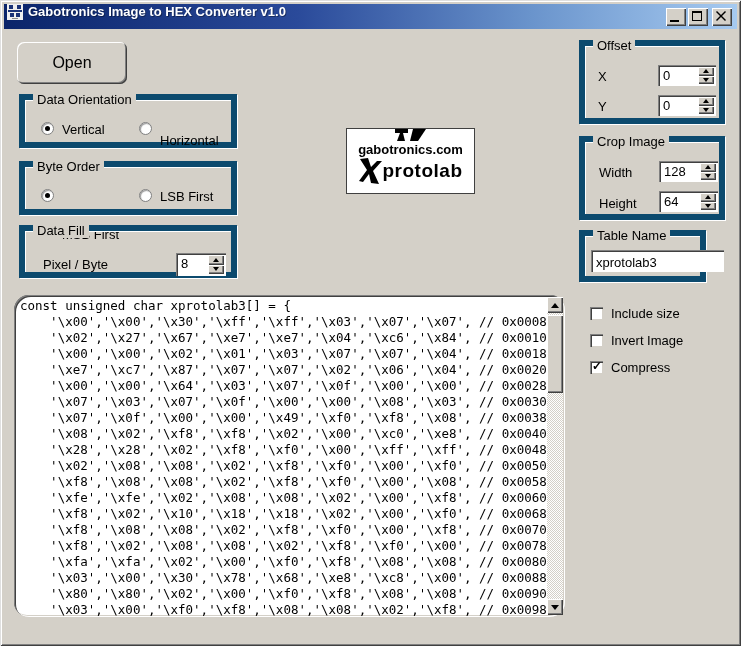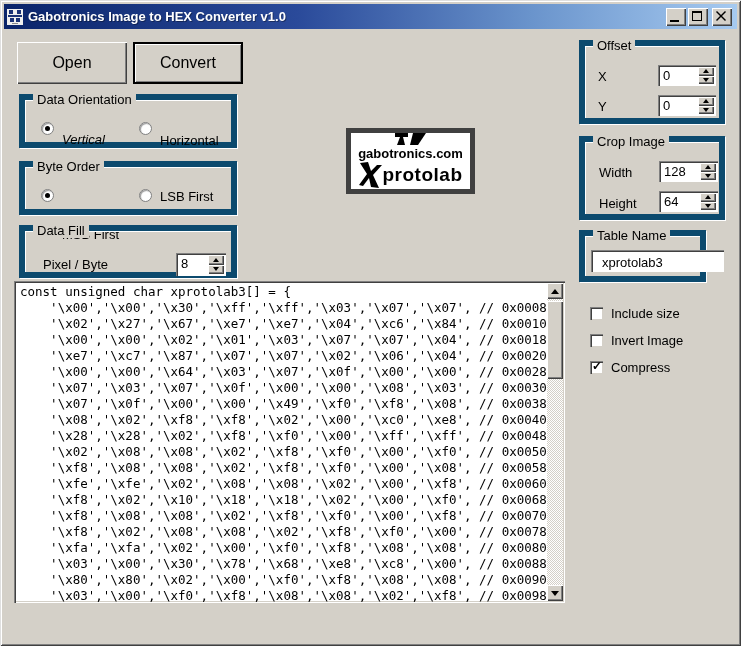--- a/index.html
+++ b/index.html
@@ -13,21 +13,21 @@
   .window{
     position:relative;width:741px;height:646px;background:var(--bg);
     box-shadow:inset 1px 1px 0 #dfdfdf,inset -1px -1px 0 #404040,
                inset 2px 2px 0 #ffffff,inset -2px -2px 0 #808080;
     overflow:hidden;
   }
   
   .titlebar{
     position:absolute;left:4px;top:4px;width:733px;height:25px;
     background:linear-gradient(90deg,var(--tb1) 0%,#2a4a9a 40%,#6a94cc 72%,var(--tb2) 100%);
-    display:flex;align-items:center;
+    display:flex;
   }
   .app-icon{width:16px;height:16px;margin-left:3px;flex:0 0 auto;}
   .title-text{color:#fff;font-weight:bold;font-size:13px;margin-left:5px;white-space:nowrap;
     text-shadow:1px 1px 0 rgba(0,0,0,.35);}
   .tb-btn{position:absolute;top:4px;width:20px;height:18px;background:var(--bg);
     box-shadow:inset 1px 1px 0 #ffffff,inset -1px -1px 0 #404040,inset -2px -2px 0 #808080;}
   .glyph-min{position:absolute;left:4px;bottom:4px;width:9px;height:2px;background:#000;}
   .glyph-max{position:absolute;left:4px;top:3px;width:10px;height:10px;border:1px solid #000;border-top-width:2px;}
   
   .raised{background:var(--bg);
@@ -59,31 +59,31 @@
   .spin .updn{position:absolute;right:2px;top:2px;bottom:2px;width:16px;}
   .spin-btn{position:absolute;left:0;width:16px;height:50%;background:var(--bg);
     box-shadow:inset 1px 1px 0 #ffffff,inset -1px -1px 0 #404040,inset -2px -2px 0 #808080;
     display:flex;align-items:center;justify-content:center;}
   .spin-btn.up{top:0;} .spin-btn.dn{bottom:0;}
   .tri-up{width:0;height:0;border-left:3px solid transparent;border-right:3px solid transparent;border-bottom:4px solid #000;}
   .tri-dn{width:0;height:0;border-left:3px solid transparent;border-right:3px solid transparent;border-top:4px solid #000;}
   
   .textfield{position:absolute;background:#fff;border:none;outline:none;
     box-shadow:inset 1px 1px 0 #808080,inset 2px 2px 0 #404040,inset -1px -1px 0 #fff;
-    font-family:"Liberation Sans",sans-serif;font-size:13px;padding:3px 0 0 11px;}
+    font-family:"Liberation Sans",sans-serif;font-size:13px;padding:3px 0 0 5px;}
   
   .preview{position:absolute;left:346px;top:128px;width:129px;height:66px;background:#fff;
-    border:5px solid #404040;overflow:hidden;}
+    border:1px solid #404040;overflow:hidden;}
   .logo-cut{position:absolute;top:0;left:50%;transform:translateX(-50%);}
   .site{position:absolute;top:13px;left:0;width:100%;text-align:center;font-size:13px;font-weight:bold;color:#000;letter-spacing:0;}
   .brand{position:absolute;top:29px;left:0;width:100%;display:flex;align-items:center;justify-content:center;gap:1px;}
   .brand .product{font-size:19px;font-weight:600;color:#000;letter-spacing:.5px;}
   
-  .output{position:absolute;left:14px;top:281px;width:551px;height:322px;background:#fff;
-    box-shadow:inset 1px 1px 0 #808080,inset 2px 2px 0 #404040,inset -1px -1px 0 #fff,inset -2px -2px 0 var(--bg);}
+  .output{position:absolute;left:14px;top:295px;width:551px;height:322px;background:#fff;
+    box-shadow:inset 1px 1px 0 #808080,inset 2px 2px 0 #404040,inset -1px -1px 0 #fff,inset -2px -2px 0 var(--bg);border-radius:15px;}
   .output pre{margin:0;padding:3px 2px 0 6px;font-family:"DejaVu Sans Mono",monospace;
     font-size:12.5px;line-height:16px;color:#000;}
   .scrollbar{position:absolute;top:2px;right:2px;width:16px;height:318px;background-color:var(--bg);
     background-image:linear-gradient(45deg,#fff 25%,transparent 25%,transparent 75%,#fff 75%),
                      linear-gradient(45deg,#fff 25%,transparent 25%,transparent 75%,#fff 75%);
     background-size:2px 2px;background-position:0 0,1px 1px;}
   .sb-btn{position:absolute;left:0;width:16px;height:16px;background:var(--bg);
     box-shadow:inset 1px 1px 0 #ffffff,inset -1px -1px 0 #404040,inset -2px -2px 0 #808080;
     display:flex;align-items:center;justify-content:center;}
   .sb-btn.up{top:0;} .sb-btn.dn{bottom:0;}
@@ -114,31 +114,28 @@
     <div class="tb-btn" style="right:29px;">
       <span class="glyph-max"></span>
     </div>
     <div class="tb-btn" style="right:5px;">
       <svg width="10" height="10" viewBox="0 0 10 10" style="position:absolute;left:4px;top:3px;">
         <path d="M1,0 L5,4 L9,0 L10,1 L6,5 L10,9 L9,10 L5,6 L1,10 L0,9 L4,5 L0,1 Z" fill="#000"></path>
       </svg>
     </div>
   </div>
 
-  <div class="push-btn raised" style="left:17px;top:42px;width:110px;height:42px;">
+  <div class="push-btn raised" style="left:17px;top:42px;width:110px;height:42px;border-radius:7px;">
     <span>Open</span>
-  </div>
-  <div class="push-btn default" style="left:133px;top:42px;width:110px;height:42px;">
-    <span>Convert</span>
   </div>
 
   <div class="groupbox" style="left:19px;top:94px;width:218px;height:54px;">
     <span class="gb-label">Data Orientation</span>
     <span class="radio on" style="left:16px;top:22px;"></span>
-    <span class="lbl" style="left:37px;top:32px;font-style:italic;">Vertical</span>
+    <span class="lbl" style="left:37px;top:22px;">Vertical</span>
     <span class="radio" style="left:114px;top:22px;"></span>
     <span class="lbl" style="left:135px;top:22px;margin-top:11px;">Horizontal</span>
   </div>
 
   <div class="groupbox" style="left:19px;top:161px;width:218px;height:54px;">
     <span class="gb-label">Byte Order</span>
     <span class="radio on" style="left:16px;top:22px;"></span>
     <span class="lbl" style="left:37px;top:12px;margin-top:48px;">MSB First</span>
     <span class="radio" style="left:114px;top:22px;"></span>
     <span class="lbl" style="left:135px;top:22px;">LSB First</span>

